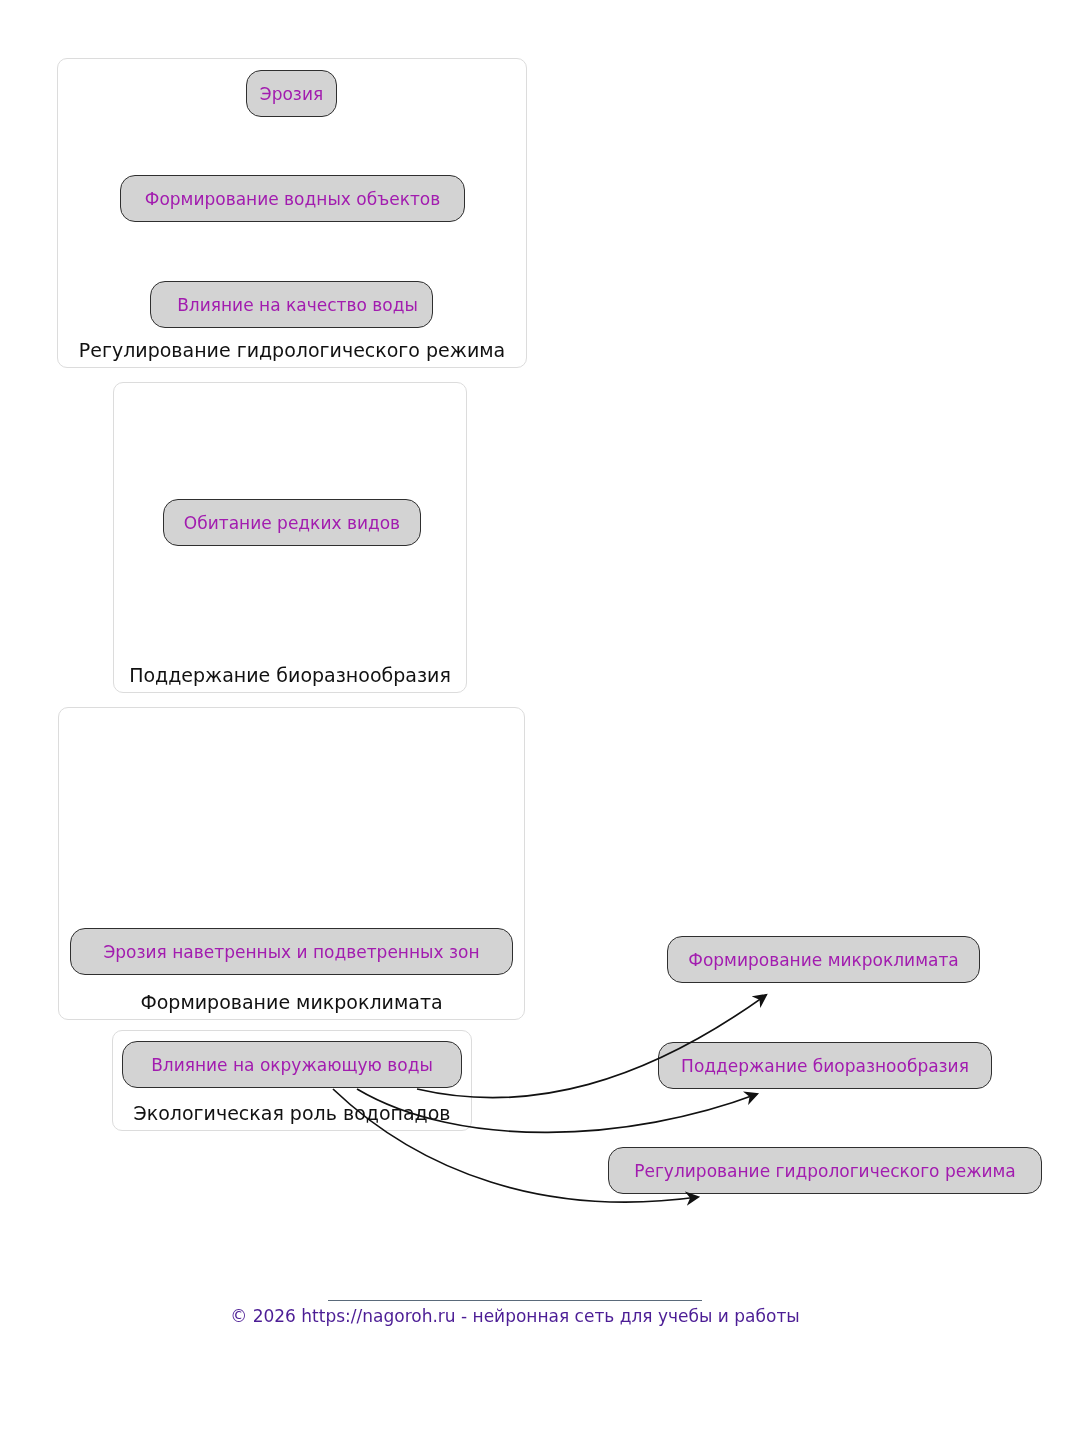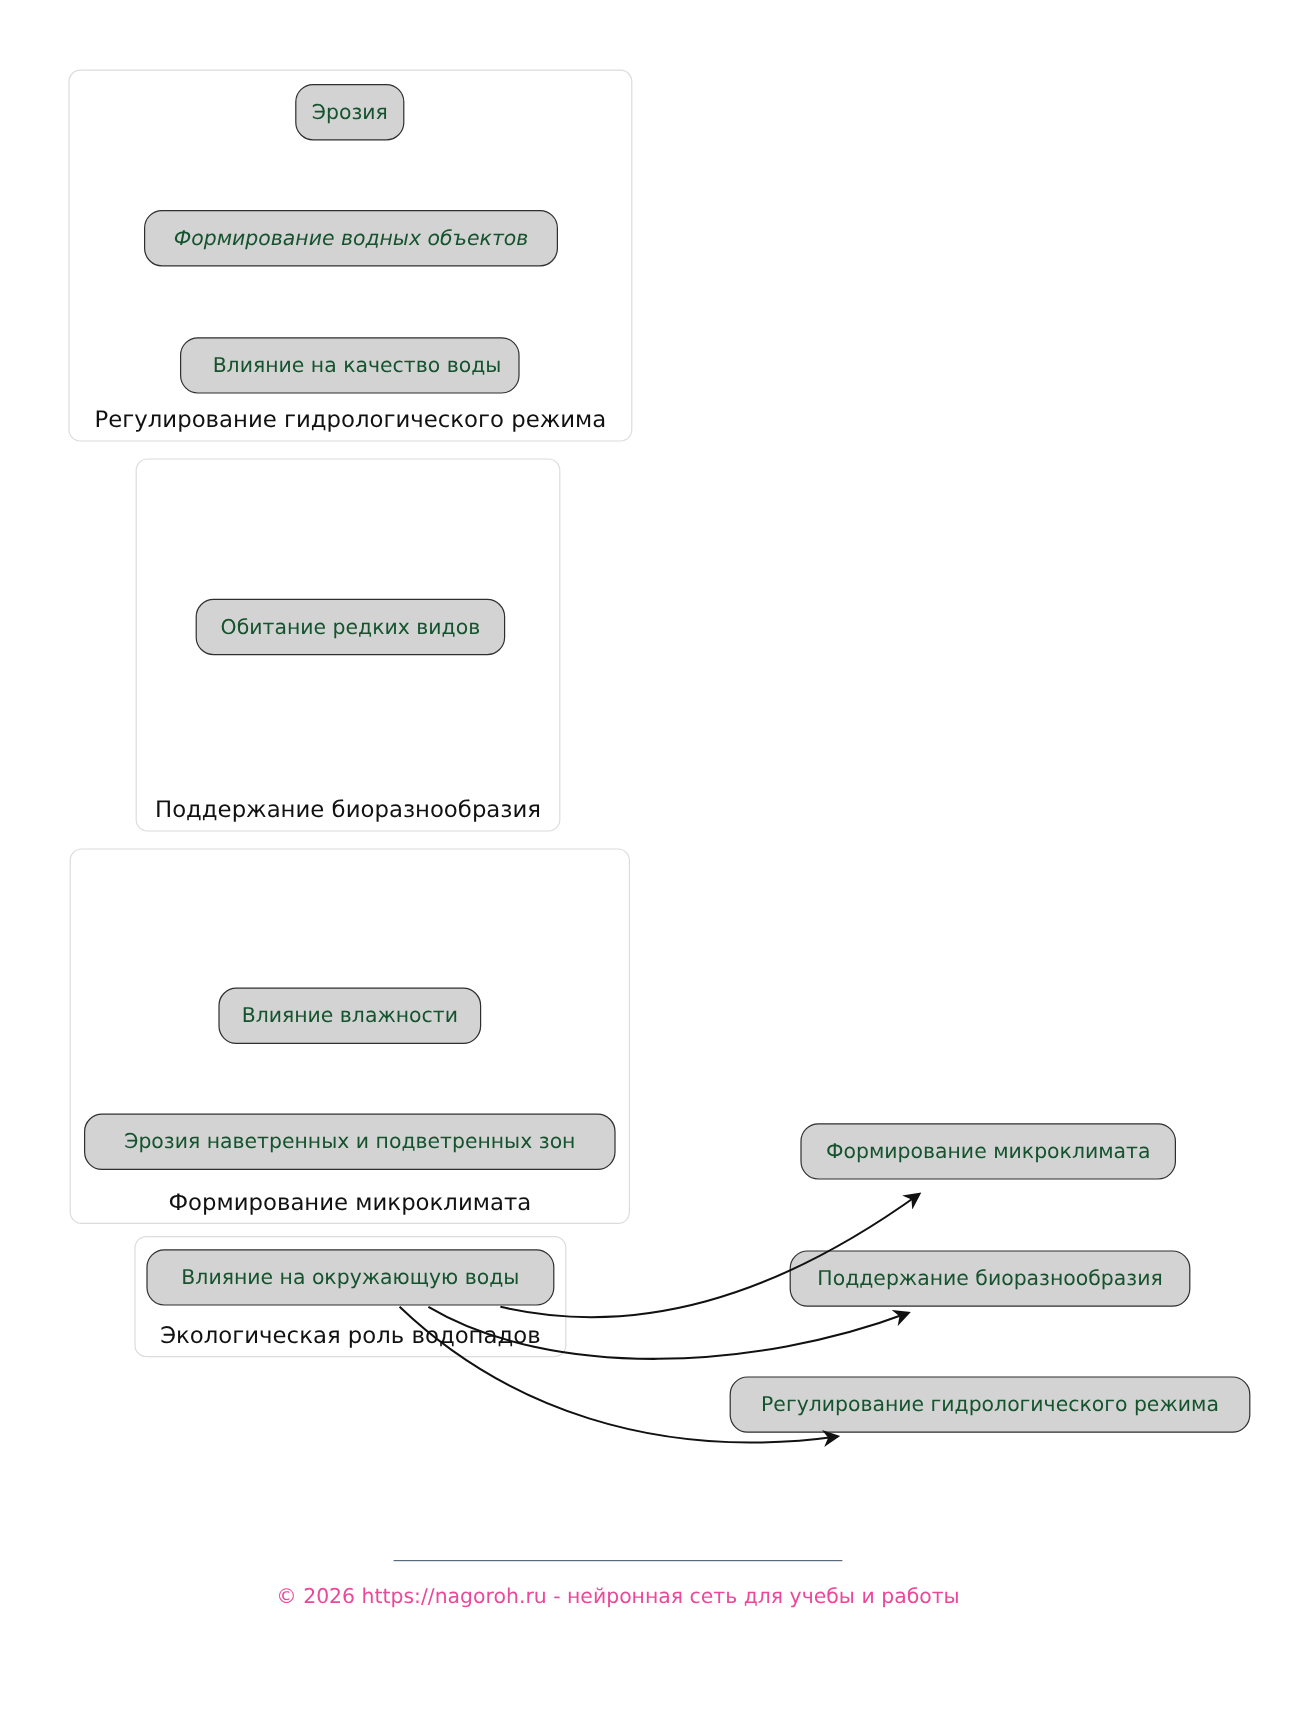--- a/index.html
+++ b/index.html
@@ -37,21 +37,21 @@
   .node {
     position: absolute;
     box-sizing: border-box;
     background: #d3d3d3;
     border: 1.5px solid #2f2f2f;
     border-radius: 15px;
     display: flex;
     align-items: center;
     justify-content: center;
     font-size: 17px;
-    color: #14532d;
+    color: #a21caf;
     white-space: nowrap;
     z-index: 2;
   }
   
   svg.edges {
     position: absolute;
     left: 0;
     top: 0;
     width: 1091px;
     height: 1443px;
@@ -78,47 +78,46 @@
     white-space: nowrap;
   }
   .caption-rule {
     width: 374px;
     margin: 14px auto 0 auto;
     border: none;
     border-top: 1px solid #5a6a7a;
     height: 0;
   }
   .caption-copyright {
-    margin-top: 20px;
+    margin-top: 5px;
     font-size: 17px;
-    color: #ec4899;
+    color: #4c1d95;
     white-space: nowrap;
   }
 </style>
 </head>
 <body>
 
 <div class="canvas">
 
   <div class="cluster" style="left:57px; top:58px; width:470px; height:310px;">
     <div class="cluster-label">Регулирование гидрологического режима</div>
   </div>
   <div class="node" style="left:246px; top:70px; width:91px; height:47px;">Эрозия</div>
-  <div class="node" style="left:120px; top:175px; width:345px; height:47px;font-style:italic;">Формирование водных объектов</div>
+  <div class="node" style="left:120px; top:175px; width:345px; height:47px;">Формирование водных объектов</div>
   <div class="node" style="left:150px; top:281px; width:283px; height:47px;padding-left:12px;">Влияние на качество воды</div>
 
   <div class="cluster" style="left:113px; top:382px; width:354px; height:311px;">
     <div class="cluster-label">Поддержание биоразнообразия</div>
   </div>
   <div class="node" style="left:163px; top:499px; width:258px; height:47px;">Обитание редких видов</div>
 
   <div class="cluster" style="left:58px; top:707px; width:467px; height:313px;">
     <div class="cluster-label">Формирование микроклимата</div>
   </div>
-  <div class="node" style="left:182px; top:823px; width:219px; height:47px;">Влияние влажности</div>
   <div class="node" style="left:70px; top:928px; width:443px; height:47px;">Эрозия наветренных и подветренных зон</div>
 
   <div class="cluster" style="left:112px; top:1030px; width:360px; height:101px;">
     <div class="cluster-label">Экологическая роль водопадов</div>
   </div>
   <div class="node" style="left:122px; top:1041px; width:340px; height:47px;">Влияние на окружающую воды</div>
 
   <div class="node" style="left:667px; top:936px; width:313px; height:47px;">Формирование микроклимата</div>
   <div class="node" style="left:658px; top:1042px; width:334px; height:47px;">Поддержание биоразнообразия</div>
   <div class="node" style="left:608px; top:1147px; width:434px; height:47px;">Регулирование гидрологического режима</div>

